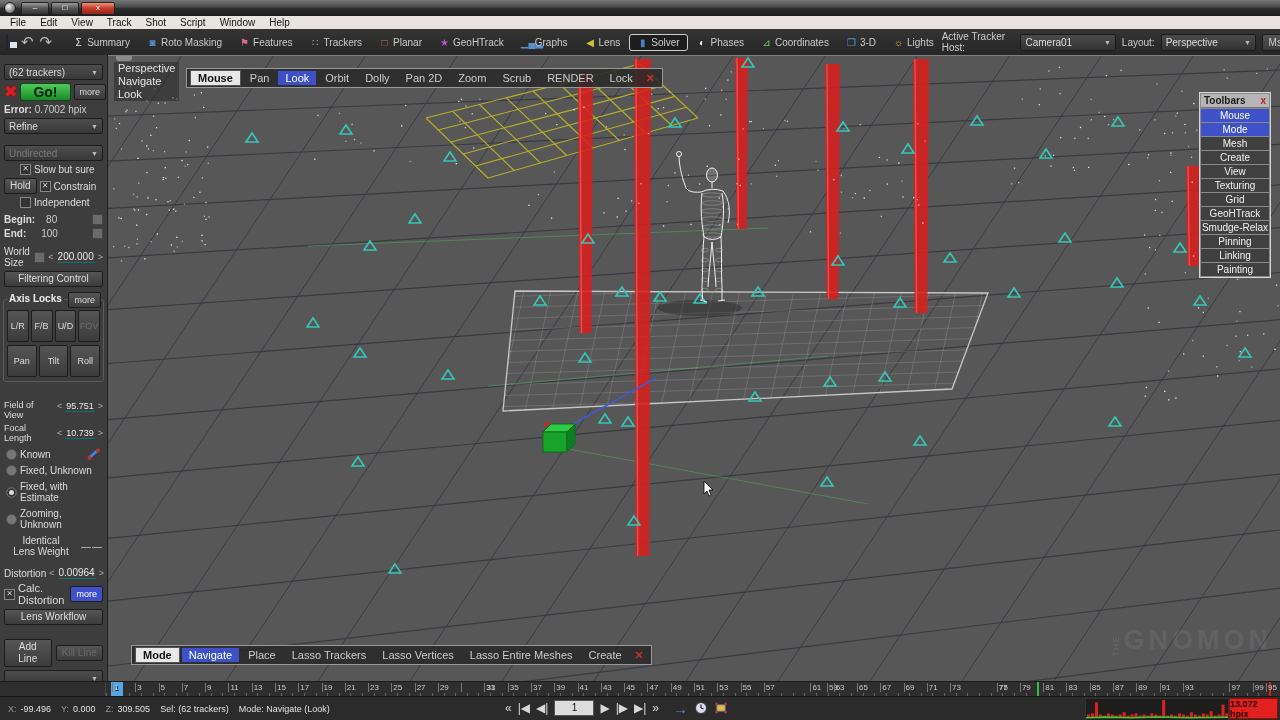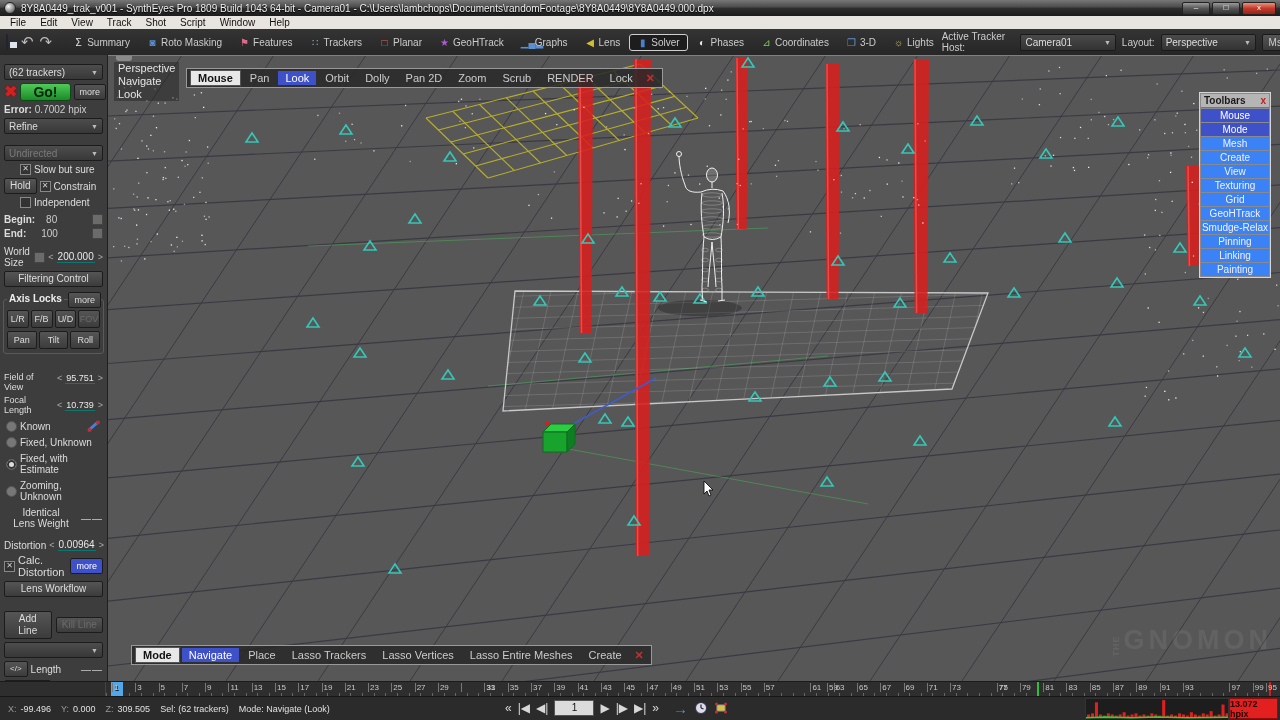--- a/index.html
+++ b/index.html
@@ -59,21 +59,21 @@
   .cb{width:9px;height:9px;border:1px solid #888;background:#333;display:inline-block;line-height:8px;
     font-size:8px;text-align:center;color:#ccc;flex:none;}
   .sq{width:9px;height:9px;background:#6b6b6b;border:1px solid #444;display:inline-block;flex:none;}
   .radio{width:9px;height:9px;border-radius:50%;background:#777;border:1px solid #555;display:inline-block;flex:none;}
   .radio.sel{background:#ddd;box-shadow:inset 0 0 0 2px #333;}
   .spin-val{color:#e8e8e8;border-bottom:1px solid #0f766e;padding:0 1px;}
   .spin-arr{color:#aaa;font-size:9px;}
   .group{border:1px solid #5a5a5a;border-radius:3px;margin:6px 3px;padding:2px 2px 4px;position:relative;}
   .group-title{position:absolute;top:-7px;left:3px;background:#3d3d3d;padding:0 2px;font-weight:bold;color:#eee;}
   .group-more{position:absolute;top:-8px;right:2px;}
-  .lock-btn{flex:1;padding:2px 0;font-size:9px;}
+  .lock-btn{flex:1;padding:9px 0;font-size:9px;}
   .dash{color:#ccc;letter-spacing:1px;}
   .lbl{color:#ddd;}
   .val{color:#ccc;}
   
   .viewport{position:absolute;left:108px;top:0;right:0;bottom:0;background:#575757;border-top:1px solid #808080;overflow:hidden;}
   .viewport svg{position:absolute;left:0;top:0;}
   .vp-overlay{position:absolute;left:6px;top:6px;font-size:11px;color:#e6e6e6;line-height:13px;}
   .vp-overlay div{background:rgba(30,30,30,.45);padding:0 4px;}
   .vp-tab{position:absolute;left:8px;top:-1px;width:16px;height:6px;background:#8a8a8a;border-radius:0 0 3px 3px;}
   .float-bar{position:absolute;display:flex;align-items:center;background:rgba(40,40,40,.85);
@@ -83,21 +83,21 @@
   .fb-item.active{background:#3f51c9;color:#fff;}
   .fb-close{color:#c03030;font-weight:bold;padding:0 4px;}
   .mouse-bar{left:78px;top:12px;}
   .mode-bar{left:23px;bottom:17px;}
   
   .toolbars-panel{position:absolute;right:9px;top:36px;width:68px;background:#8a8a8a;border:1px solid #d5d5d5;
     font-size:10px;padding:1px;}
   .tp-title{display:flex;align-items:center;background:#b5b5b5;color:#1a1a1a;font-weight:bold;
     padding:1px 3px;border-bottom:1px solid #777;text-align:center;}
   .tp-close{margin-left:auto;color:#c02020;font-weight:bold;}
-  .tp-item{background:#3b82f6;color:#f2f2f2;text-align:center;padding:1px 0;margin-top:1px;}
+  .tp-item{background:#404040;color:#f2f2f2;text-align:center;padding:1px 0;margin-top:1px;}
   .tp-item.active{background:#3f51c9;color:#fff;}
   .watermark{position:absolute;right:8px;bottom:26px;font-size:27px;font-weight:bold;letter-spacing:4px;
     color:rgba(255,255,255,.07);}
   .watermark .the{font-size:9px;letter-spacing:1px;display:inline-block;transform:rotate(-90deg);margin-right:-2px;}
   .cursor{position:absolute;width:11px;height:16px;pointer-events:none;}
   
   .timeline{position:absolute;left:0;right:0;bottom:23px;height:15px;background:#2e2e2e;border-top:1px solid #1b1b1b;}
   .ruler{position:absolute;left:105px;right:2px;top:0;bottom:0;border-left:1px solid #444;}
   .tl-label{position:absolute;top:1px;font-size:8px;color:#c8c8c8;border-left:1px solid #777;padding-left:1px;line-height:9px;}
   .tl-ticks{position:absolute;left:0;right:0;bottom:0;height:4px;
@@ -119,21 +119,20 @@
   .err-badge{position:absolute;left:1229px;top:1px;width:49px;height:21px;background:#e32020;border:1px solid #8a1010;
     color:#200;font-size:9px;font-weight:bold;display:flex;align-items:center;justify-content:center;box-sizing:border-box;}
 </style>
 </head>
 <body>
 
 <div class="app">
 
   <div class="titlebar">
     <div class="app-icon"></div>
-    <div class="title-text">8Y8A0449_trak_v001 - SynthEyes Pro 1809 Build 1043 64-bit - Camera01 - C:\Users\lambchops\Documents\randomFootage\8Y8A0449\8Y8A0449.000.dpx</div>
     <div class="win-controls">
       <div class="win-btn">–</div>
       <div class="win-btn">□</div>
       <div class="win-btn close">x</div>
     </div>
   </div>
 
   <div class="menubar" id="menubar">
       <span class="menu-item">File</span>
       <span class="menu-item">Edit</span>

